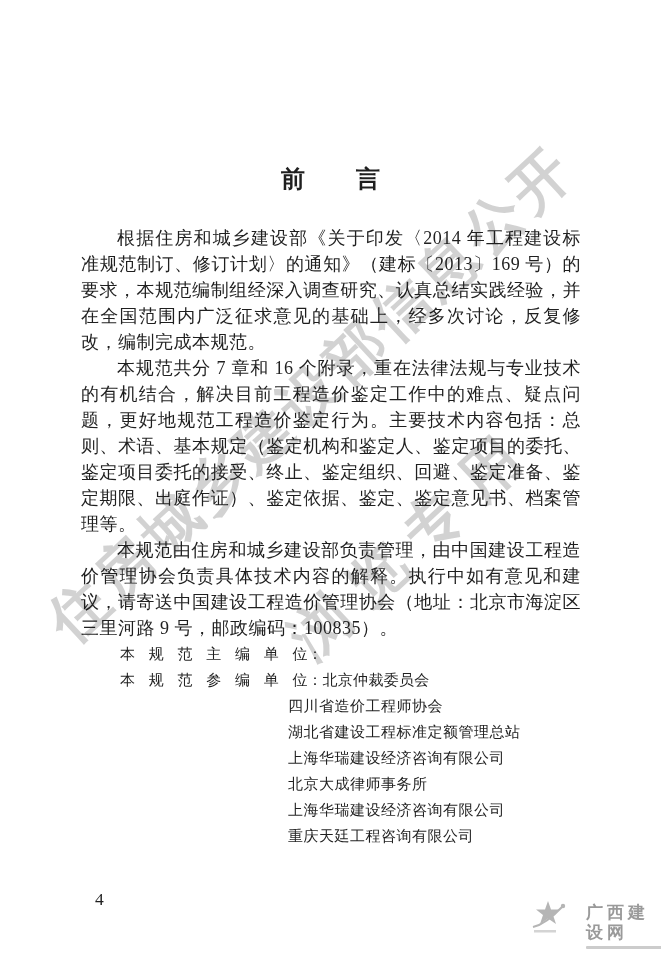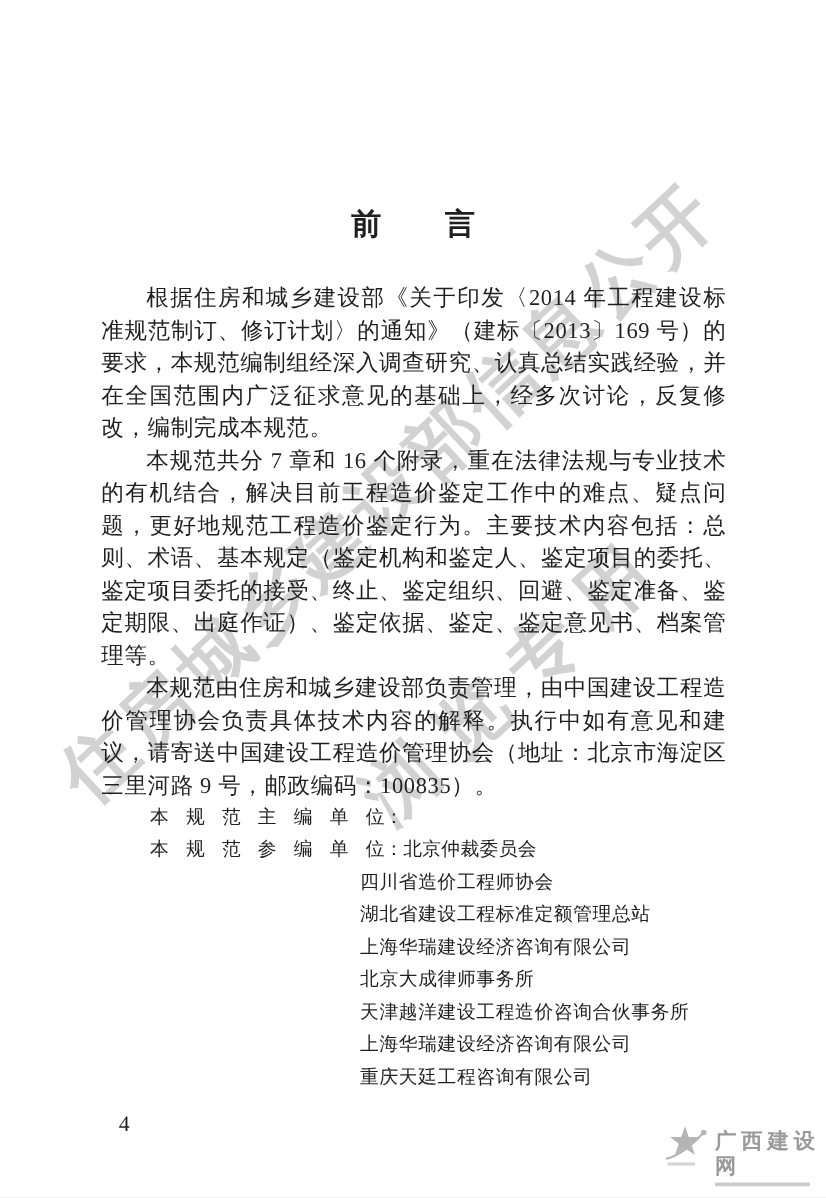--- a/index.html
+++ b/index.html
@@ -59,21 +59,21 @@
   }
   .participants li { width:305px; }
 
   
   .page-number {
     position:absolute; left:95px; top:889px;
     font-size:17.5px; z-index:1;
   }
   .logo {
     position:absolute; left:531px; top:897px;
-    display:flex; align-items:flex-start; gap:5px;
+    display:flex; align-items:flex-start; gap:19px;
     z-index:1;
     font-family:Liberation Serif, serif;
   }
   .logo-text {
     font-size:17px; font-weight:bold;
     letter-spacing:4px; color:#9a9a9a;
     line-height:20px; margin-top:6px;
   }
   .logo-tagline {
     margin-top:3px; height:3px; width:76px;
@@ -105,21 +105,20 @@
           <span class="unit-label">本 规 范 参 编 单 位：</span>
           <span class="unit-value">北京仲裁委员会</span>
         </div>
       </div>
 
     <ul class="participants" id="participants">
         <li>四川省造价工程师协会</li>
         <li>湖北省建设工程标准定额管理总站</li>
         <li>上海华瑞建设经济咨询有限公司</li>
         <li>北京大成律师事务所</li>
-        <li>天津越洋建设工程造价咨询合伙事务所</li>
         <li>上海华瑞建设经济咨询有限公司</li>
         <li>重庆天廷工程咨询有限公司</li>
       </ul>
   </div>
 
   <div class="page-number">4</div>
 
   <div class="logo">
     <span>
       <svg width="36" height="40" viewBox="0 0 36 40" aria-hidden="true">

